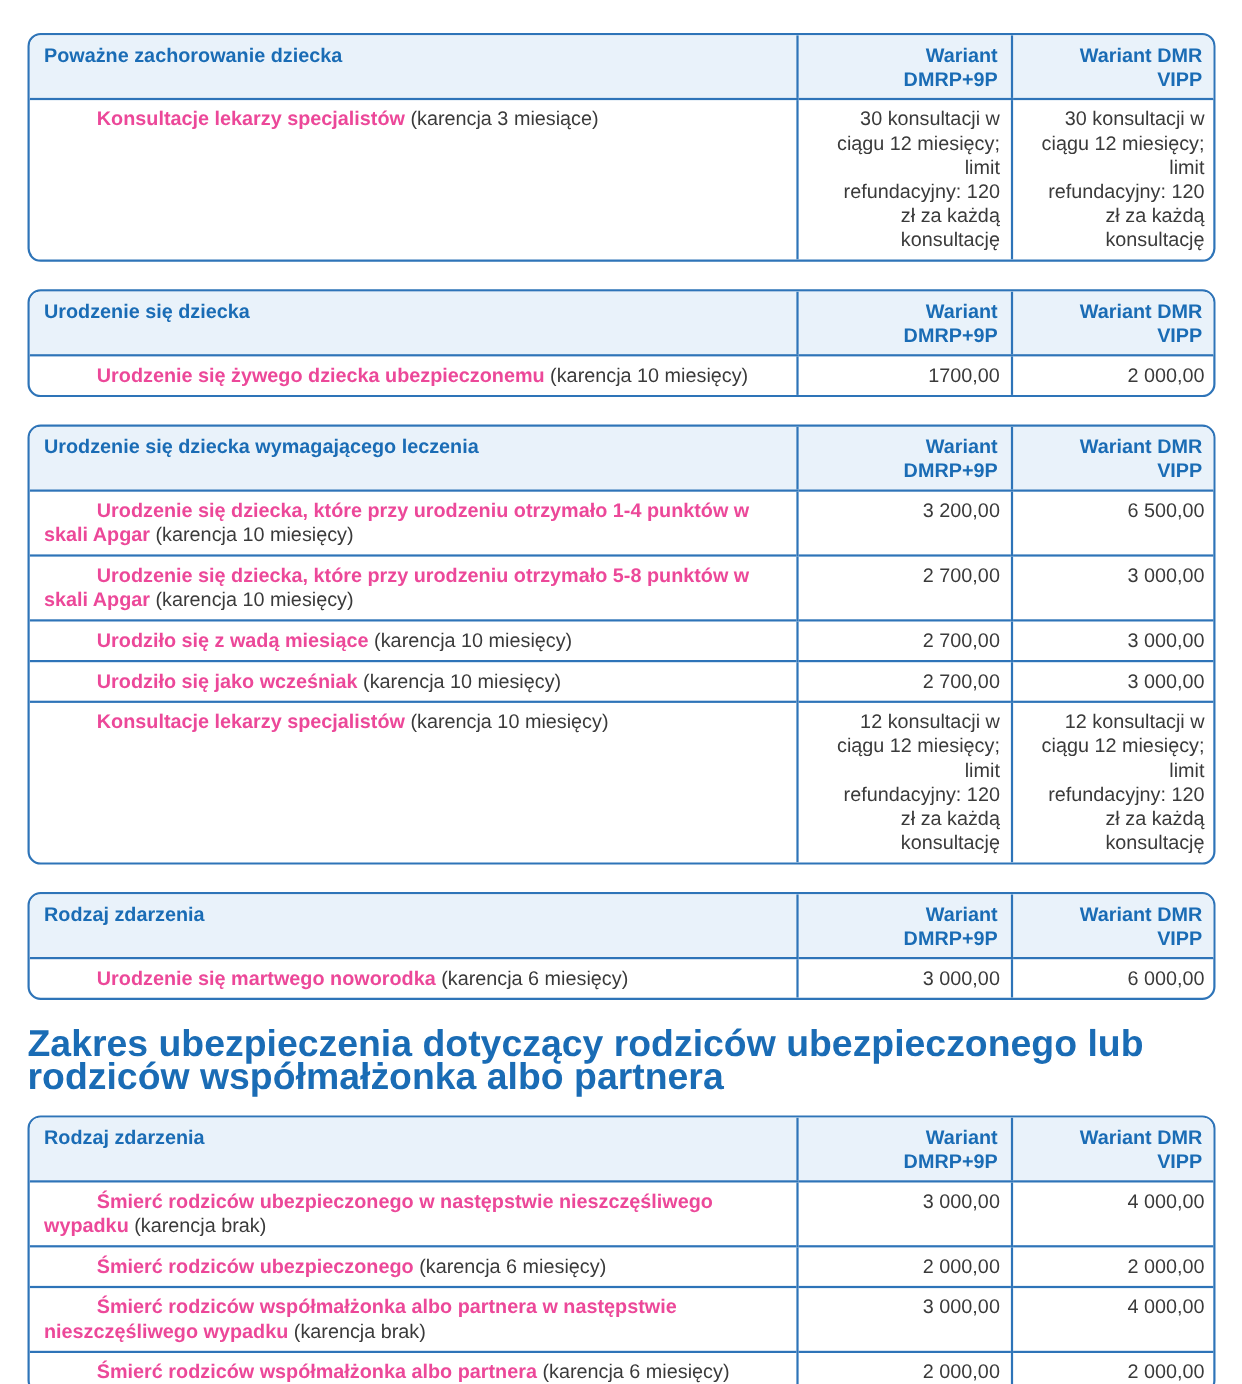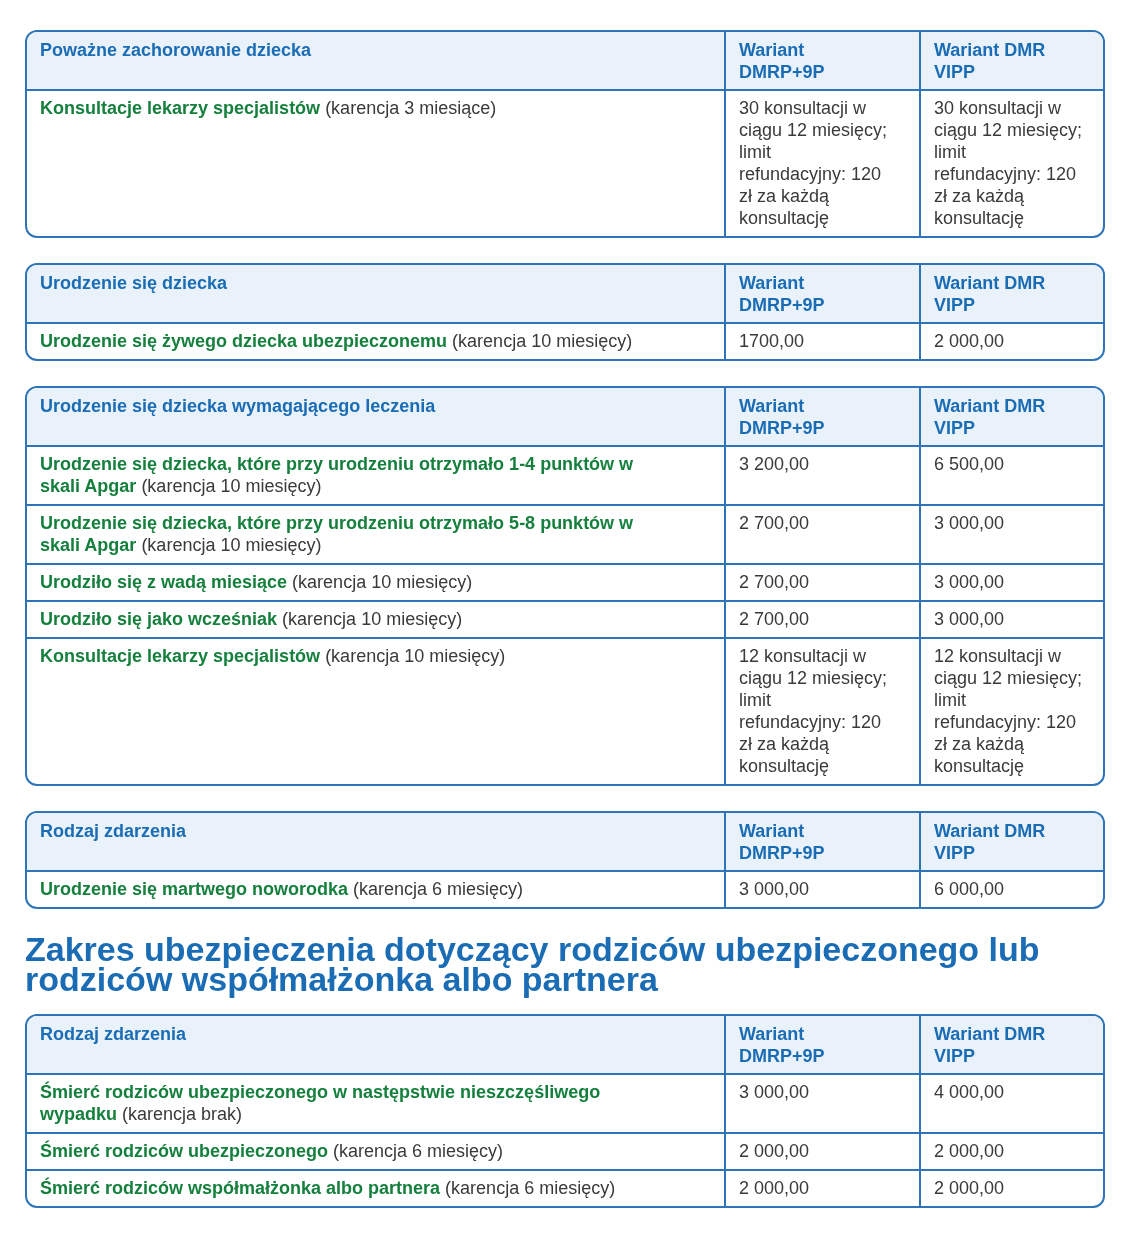--- a/index.html
+++ b/index.html
@@ -40,38 +40,41 @@
   th,td{vertical-align:top;}
   thead th{
     background:var(--header-bg);
     color:var(--header-text);
     font-weight:700;
     border-bottom:2px solid var(--border);
     padding:7px 12px 6px 13px;
     text-align:left;
   }
   thead th.var{
+    text-align:right;
     white-space:pre-line;
     padding-right:12px;
     border-left:2px solid var(--border);
   }
   tbody td{
     padding:6px 12px 7px 13px;
     color:var(--body-text);
   }
   tbody td.val{
+    text-align:right;
     white-space:pre-line;
     padding-right:10px;
     border-left:2px solid var(--border);
   }
   tbody tr + tr td{border-top:2px solid var(--border);}
   .lbl .b{
     font-weight:700;
-    color:#15803d;
+    color:#ec4899;
     white-space:pre-line;
+    margin-left:48px;
   }
   .lbl .n{font-weight:400;}
   .heading{
     color:var(--heading-text);
     font-size:34px;
     line-height:30px;
     font-weight:700;
     margin:12px 0 20px 0;
     max-width:1020px;
   }
@@ -251,20 +254,26 @@
 wypadku</span><span class="n"> (karencja brak)</span></td>
           <td class="val">3 000,00</td>
           <td class="val">4 000,00</td>
         </tr>
         <tr>
           <td class="lbl"><span class="b">Śmierć rodziców ubezpieczonego</span><span class="n"> (karencja 6 miesięcy)</span></td>
           <td class="val">2 000,00</td>
           <td class="val">2 000,00</td>
         </tr>
         <tr>
+          <td class="lbl"><span class="b">Śmierć rodziców współmałżonka albo partnera w następstwie
+nieszczęśliwego wypadku</span><span class="n"> (karencja brak)</span></td>
+          <td class="val">3 000,00</td>
+          <td class="val">4 000,00</td>
+        </tr>
+        <tr>
           <td class="lbl"><span class="b">Śmierć rodziców współmałżonka albo partnera</span><span class="n"> (karencja 6 miesięcy)</span></td>
           <td class="val">2 000,00</td>
           <td class="val">2 000,00</td>
         </tr>
       </tbody>
     </table>
   </section>
 
 </main>
 

